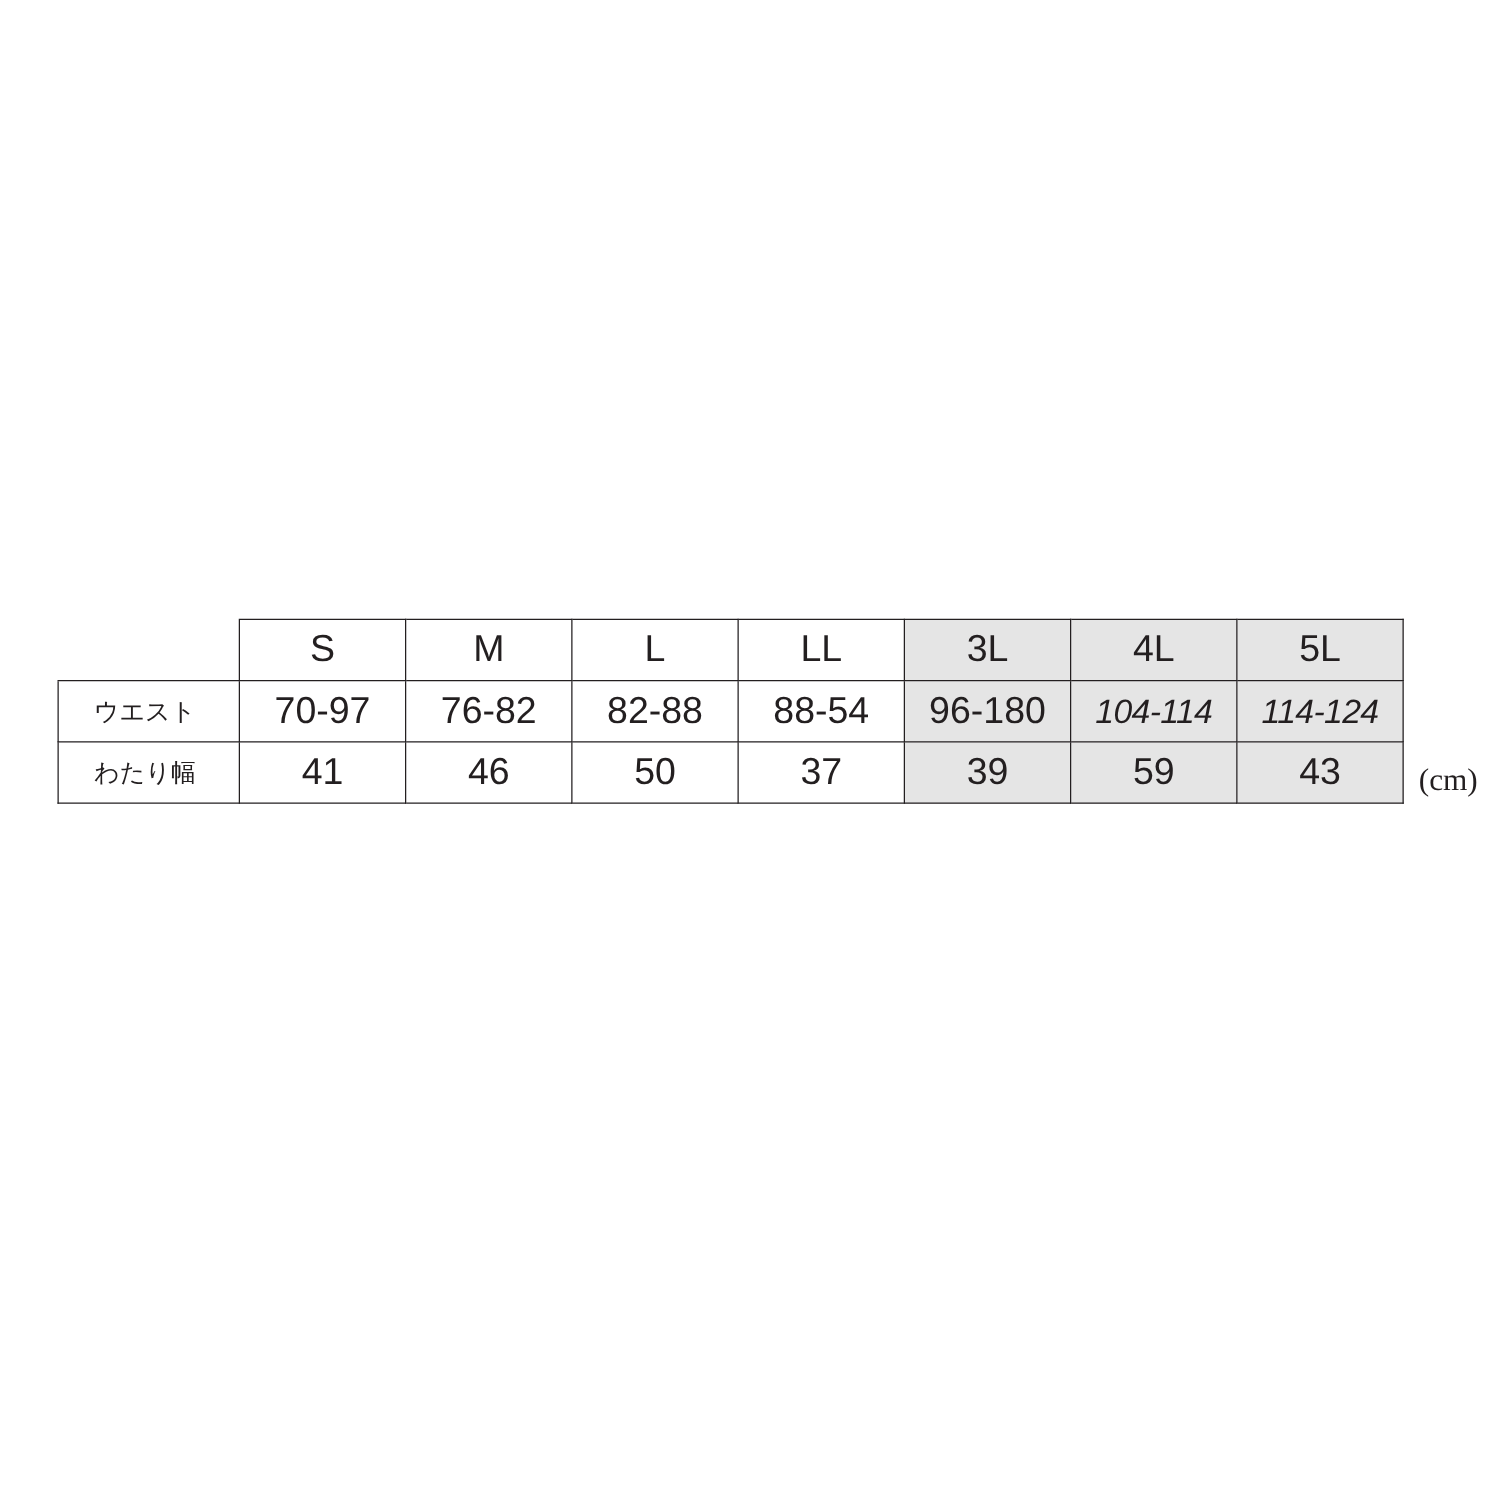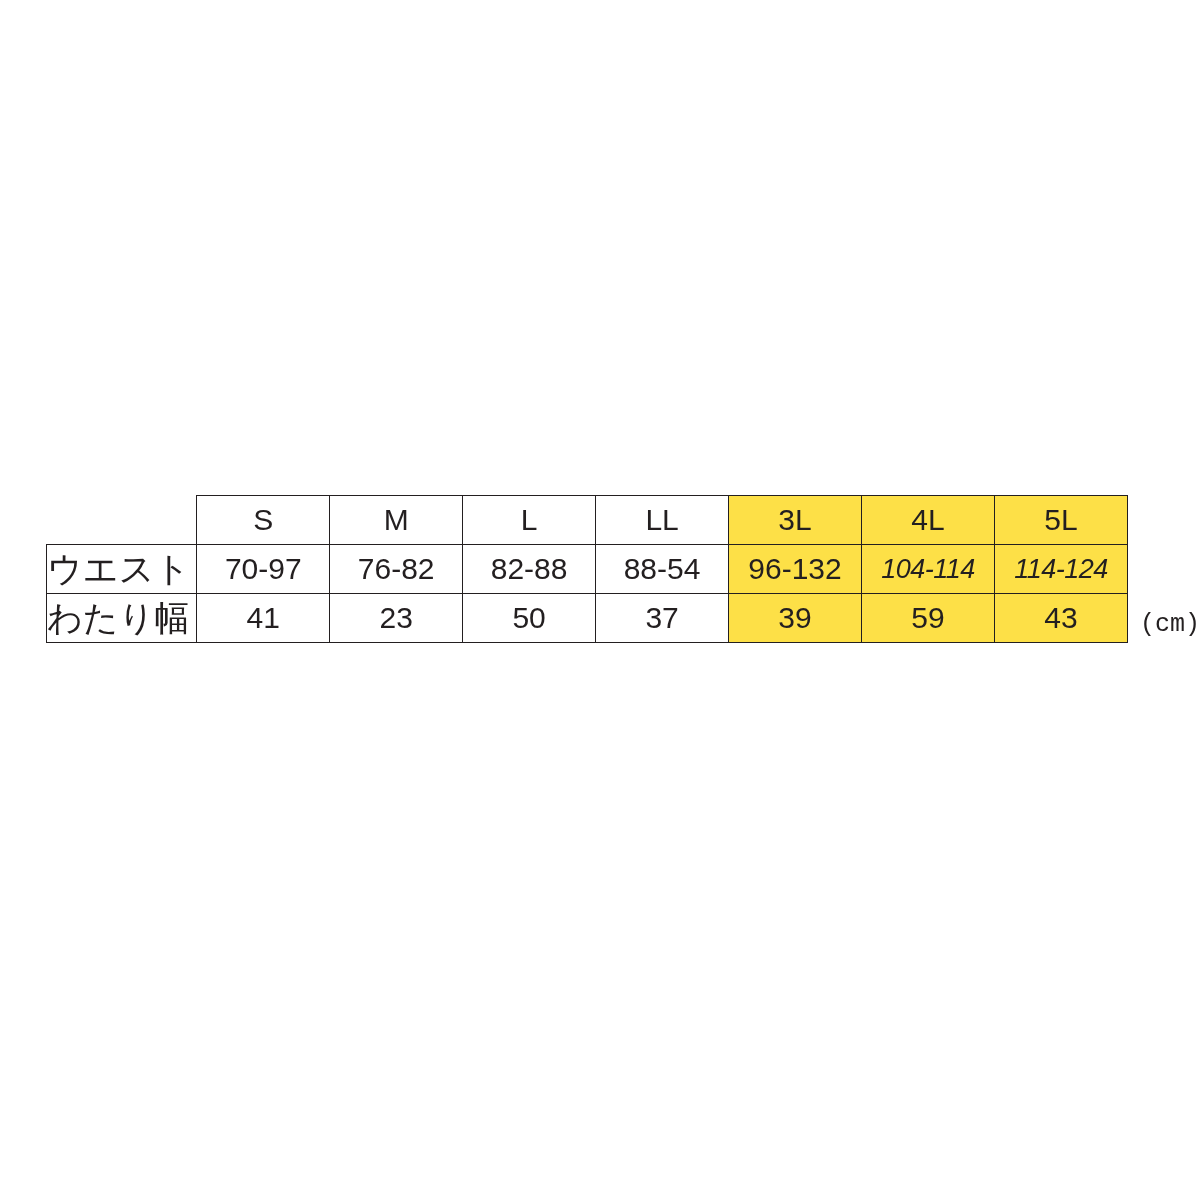--- a/index.html
+++ b/index.html
@@ -33,49 +33,49 @@
     font-size: 30px;
     color: #231f20;
     font-family: "Liberation Sans", sans-serif;
     font-weight: 400;
     padding: 0;
     white-space: nowrap;
   }
   
   table.size-table td.rowlabel {
     width: 138px;
-    text-align: left;
+    text-align: center;
     padding-right: 6px;
-    font-size: 35px;
+    font-size: 20px;
   }
   table.size-table td.corner {
     border-top: none;
     border-left: none;
   }
   table.size-table td.datacell {
     width: 132px;
   }
   table.size-table td.highlight {
-    background: #fde047;
+    background: #e5e5e5;
   }
   table.size-table tr.header-row td.datacell {
     border-top: 1px solid #231f20;
   }
   table.size-table td.narrow {
     font-size: 27px;
     letter-spacing: -0.5px;
     font-style: italic;
   }
   .unit {
     font-size: 25px;
     color: #231f20;
     margin-left: 12px;
     margin-bottom: 4px;
     white-space: nowrap;
-    font-family: Liberation Mono, monospace;
+    font-family: Liberation Serif, serif;
   }
 </style>
 </head>
 <body>
 
 <div class="table-wrap">
   <table class="size-table">
     <tbody>
       <tr class="header-row">
         <td class="corner"></td>
@@ -86,28 +86,28 @@
         <td class="datacell highlight">3L</td>
         <td class="datacell highlight">4L</td>
         <td class="datacell highlight">5L</td>
       </tr>
       <tr>
         <td class="rowlabel">ウエスト</td>
         <td class="datacell">70-97</td>
         <td class="datacell">76-82</td>
         <td class="datacell">82-88</td>
         <td class="datacell">88-54</td>
-        <td class="datacell highlight">96-132</td>
+        <td class="datacell highlight">96-180</td>
         <td class="datacell highlight narrow">104-114</td>
         <td class="datacell highlight narrow">114-124</td>
       </tr>
       <tr>
         <td class="rowlabel">わたり幅</td>
         <td class="datacell">41</td>
-        <td class="datacell">23</td>
+        <td class="datacell">46</td>
         <td class="datacell">50</td>
         <td class="datacell">37</td>
         <td class="datacell highlight">39</td>
         <td class="datacell highlight">59</td>
         <td class="datacell highlight">43</td>
       </tr>
     </tbody>
   </table>
   <div class="unit">(cm)</div>
 </div>

